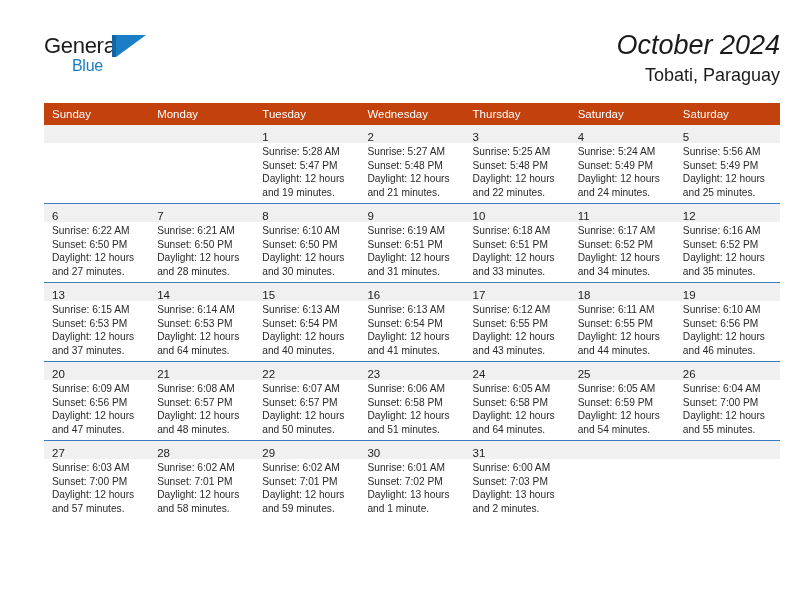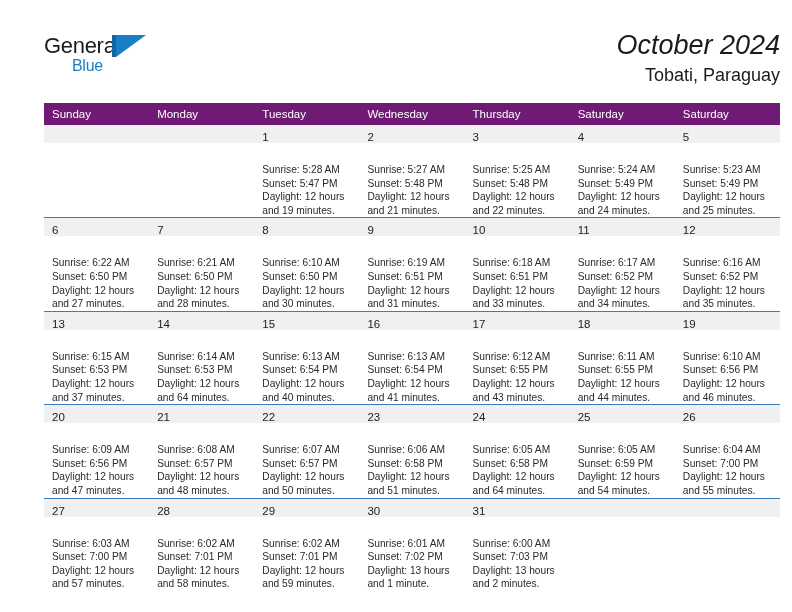--- a/index.html
+++ b/index.html
@@ -106,21 +106,21 @@
     left: 28px;
     top: 103px;
     width: 736px;
   }
   table.cal {
     border-collapse: collapse;
     width: 736px;
     table-layout: fixed;
   }
   table.cal th {
-    background: #701a75;
+    background: #c2410c;
     color: #ffffff;
     font-size: 11.5px;
     font-weight: normal;
     text-align: left;
     padding: 5px 0 5px 8px;
     height: 12px;
     border: none;
   }
   table.cal td {
     vertical-align: top;
@@ -141,21 +141,21 @@
   }
   .daynum-band.empty {
     background: #f0f0f0;
   }
   .daynum {
     font-size: 11.5px;
     color: #222222;
     line-height: 14px;
   }
   .cell-body {
-    padding: 20px 6px 0 8px;
+    padding: 2px 6px 0 8px;
   }
   .cell-line {
     font-size: 10.2px;
     line-height: 13.6px;
     color: #2a2a2a;
     white-space: nowrap;
   }
 </style>
 </head>
 <body>
@@ -233,21 +233,21 @@
               <div class="cell-body">
                 <div class="cell-line">Sunrise: 5:24 AM</div>
                 <div class="cell-line">Sunset: 5:49 PM</div>
                 <div class="cell-line">Daylight: 12 hours</div>
                 <div class="cell-line">and 24 minutes.</div>
               </div>
             </td>
             <td>
               <div class="daynum-band"><span class="daynum">5</span></div>
               <div class="cell-body">
-                <div class="cell-line">Sunrise: 5:23 AM</div>
+                <div class="cell-line">Sunrise: 5:56 AM</div>
                 <div class="cell-line">Sunset: 5:49 PM</div>
                 <div class="cell-line">Daylight: 12 hours</div>
                 <div class="cell-line">and 25 minutes.</div>
               </div>
             </td>
           </tr>
           <tr class="week-row">
             <td>
               <div class="daynum-band"><span class="daynum">6</span></div>
               <div class="cell-body">

